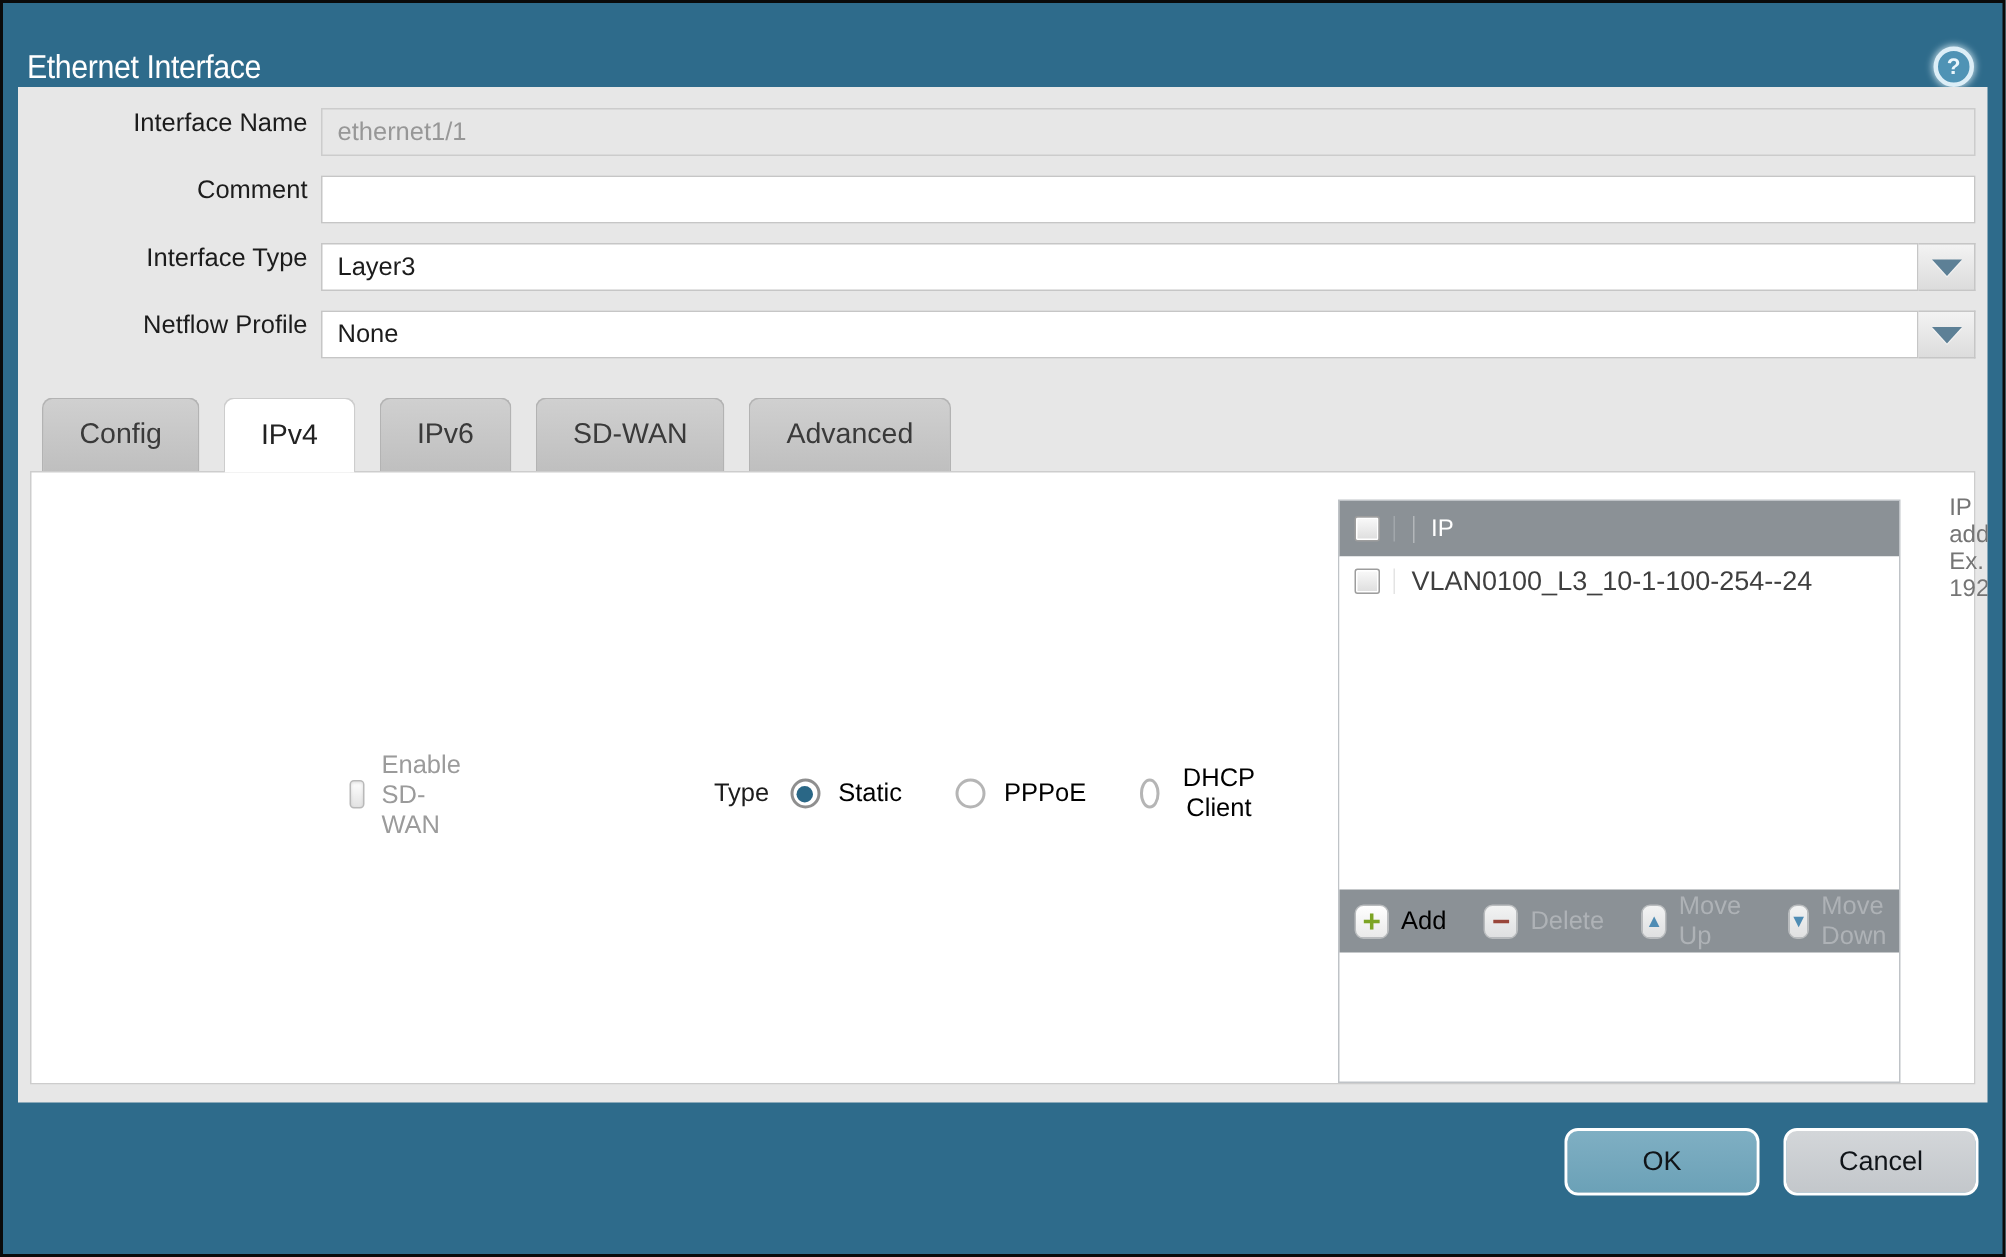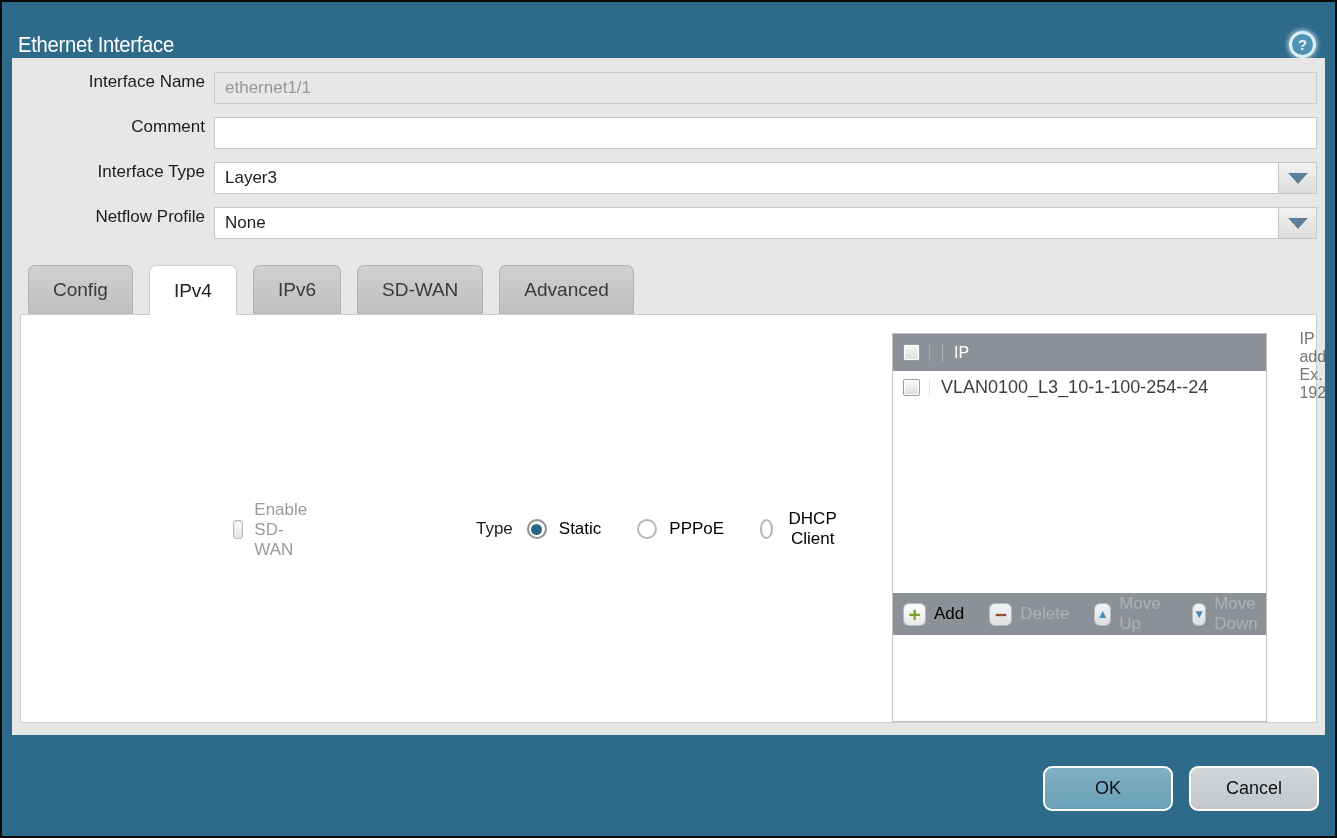--- a/index.html
+++ b/index.html
@@ -189,21 +189,21 @@
   .tool-icon.arrow { background: linear-gradient(#f2f3f3,#dfe0e1); color: #4e8cb4; font-size: 12px; }
   .tool-label { font-size: 17px; color: #000; }
   .tool-btn.disabled .tool-label { color: #aeb2b6; }
   .hint {
     margin: 15px 0 0 16px;
     font-size: 16px; color: #757575;
   }
   
   .footer {
     flex: 0 0 84px;
-    display: flex; align-items: center; justify-content: flex-end;
+    display: flex; justify-content: flex-end;
     gap: 16px; padding: 0 16px 12px 0; margin-top: 17px;
   }
   .btn {
     width: 130px; height: 45px;
     border-radius: 9px; border: 2px solid #fff;
     font-family: "Liberation Sans", sans-serif;
     font-size: 18px; color: #101418;
     cursor: pointer;
   }
   .btn.ok { background: linear-gradient(#7fafc3, #6ba1b7); }

